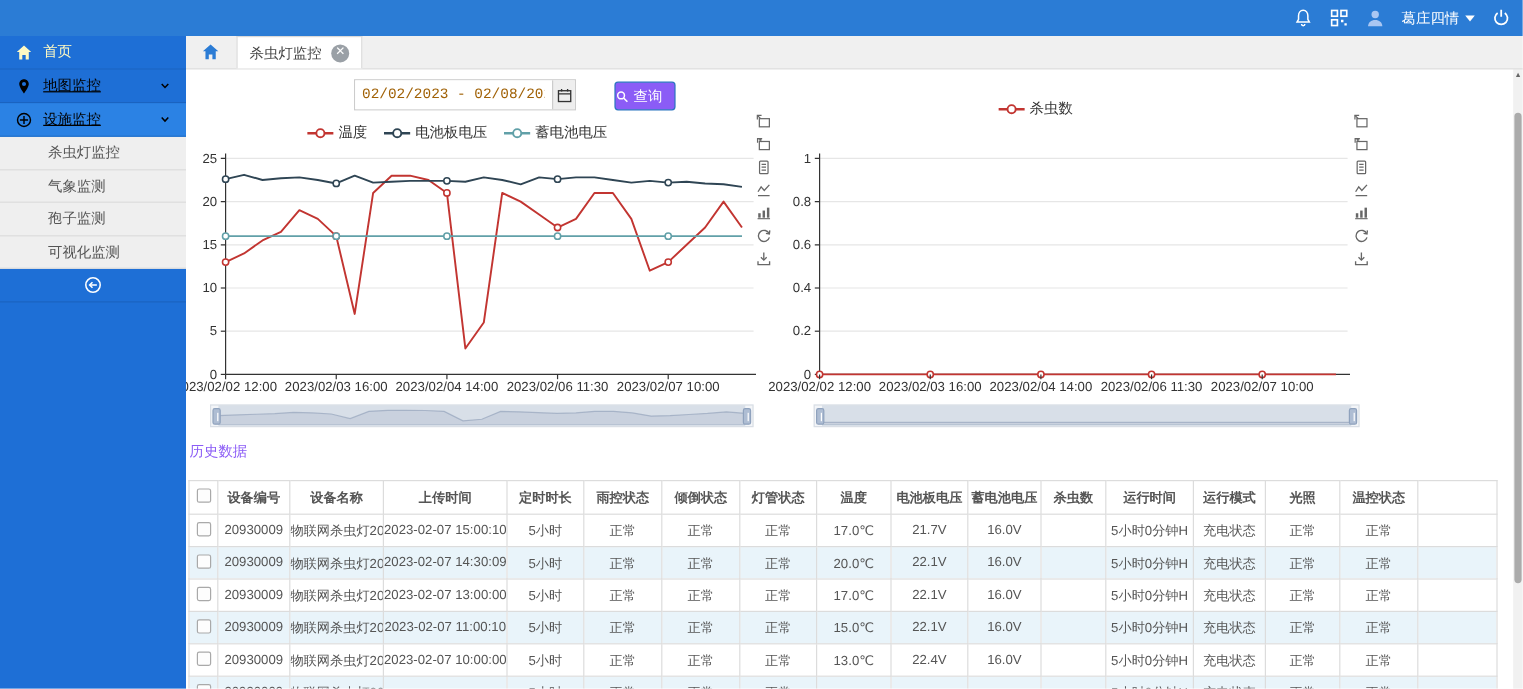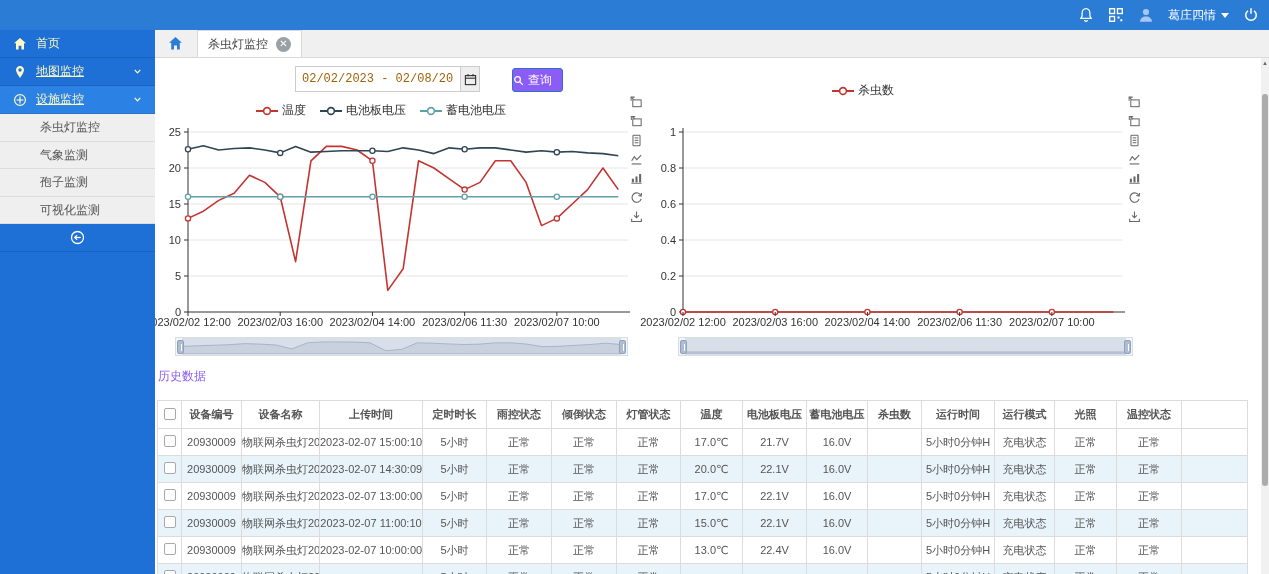--- a/index.html
+++ b/index.html
@@ -13,21 +13,21 @@
   .hdr-title { font-size:15px; font-weight:bold; letter-spacing:1px; padding-left:12px; }
   .hdr-right { position:absolute; right:10px; top:0; height:30px; display:flex; align-items:center; gap:14px; }
   .hicon { width:16px; height:16px; display:inline-flex; color:#fff; cursor:pointer; }
   .hicon svg { width:100%; height:100%; }
   .avatar { color:#a9c6f2; }
   .uname { font-size:12px; font-weight:normal; cursor:pointer; display:flex; align-items:center; gap:5px; }
   .caret { width:0; height:0; border-left:4px solid transparent; border-right:4px solid transparent; border-top:5px solid #fff; }
 
   
   .sidebar { position:absolute; left:0; top:30px; width:155px; height:544px; background:#1e6fd6; font-size:12px; }
-  .s-item { height:28px; display:flex; align-items:center; color:#fef9c3; padding:0 10px 0 13px; cursor:pointer;
+  .s-item { height:28px; display:flex; align-items:center; color:#000000; padding:0 10px 0 13px; cursor:pointer;
             border-bottom:1px solid rgba(0,0,0,0.10); position:relative; }
   .s-item .sicon { width:14px; height:14px; margin-right:9px; flex:0 0 auto; }
   .s-item .sicon svg { width:100%; height:100%; }
   .s-item .chev { position:absolute; right:12px; width:11px; height:11px; }
   .s-item.cyan { color:#fef9c3; }
   .s-item.parent .slabel { text-decoration:underline; }
   .s-item.active { background:#2b82e4; }
   .s-sub { background:#efefef; }
   .s-subitem { height:27.5px; line-height:27.5px; color:#555; padding-left:40px; border-bottom:1px solid #dcdcdc; cursor:pointer; }
   .s-collapse { height:28px; display:flex; align-items:center; justify-content:center; color:#fff; cursor:pointer;

